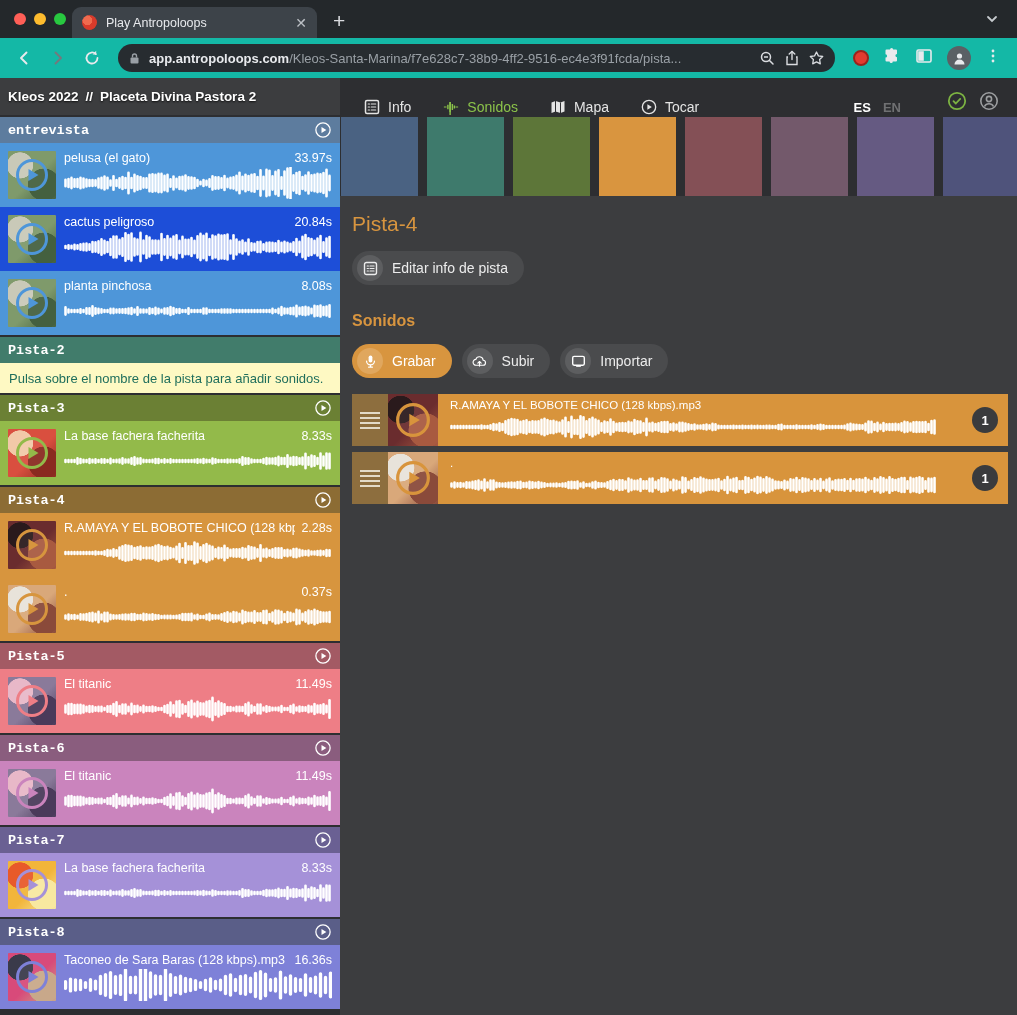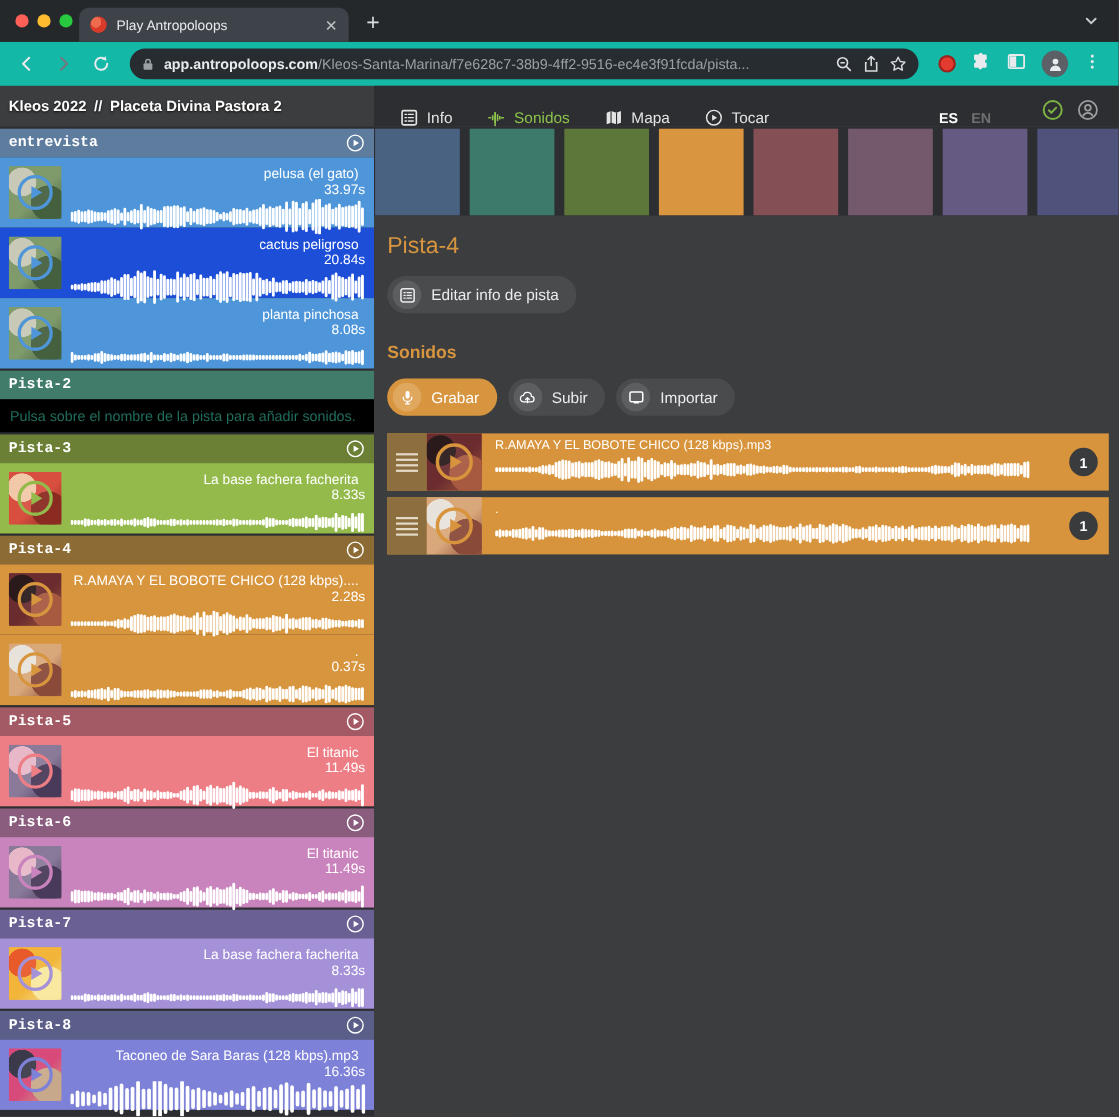--- a/index.html
+++ b/index.html
@@ -58,21 +58,21 @@
   .content { display:flex; height:900px; }
   .sidebar { width:340px; background:#2d2e31; overflow:hidden; }
   .track { margin-top:2px; }
   .track-header { height:26px; display:flex; align-items:center; justify-content:space-between;
     padding:0 8px; color:#fff; font-size:13.5px; font-weight:bold;font-family:Liberation Mono, monospace; }
   .track-hint { height:30px; display:flex; align-items:center; padding:0 9px; font-size:13px; }
   .sound-item { height:64px; display:flex; gap:8px; padding:8px; }
   .thumb { width:48px; height:48px; position:relative; flex:0 0 auto; border-radius:1px; }
   .thumb .ovl { position:absolute; inset:0; display:flex; align-items:center; justify-content:center; }
   .s-right { flex:1; min-width:0; display:flex; flex-direction:column; }
-  .s-top { display:flex; justify-content:space-between; align-items:flex-end;flex-direction:column; }
+  .s-top { display:flex; justify-content:space-between; align-items:flex-start; }
   .s-name { color:#fff; font-size:12.5px; white-space:nowrap; overflow:hidden; margin-right:6px; }
   .s-dur { color:#fff; font-size:12.5px; flex:0 0 auto; }
   .s-wave { flex:1; margin-top:2px; }
   .s-wave svg, .row-wave svg { display:block; width:100%; height:100%; }
 
   .main { flex:1; min-width:0; background:#3c3d3f; }
   .tileband { background:#2d2e31; padding:2px 0 0 1px; height:81px; display:flex; gap:9px; overflow:hidden; }
   .tile { flex:1 0 auto; width:77px; height:79px; }
   .main-pad { padding:0 0 0 12px; }
   .main-title { margin-top:16px; font-size:21px; color:#d8953f; }
@@ -354,21 +354,21 @@
                 <path d="M1.5 12.4L1.5 19.6M4.5 14.5L4.5 17.5M7.5 15.1L7.5 16.9M10.5 15.1L10.5 16.9M13.5 15.0L13.5 17.0M16.5 14.3L16.5 17.7M19.5 15.1L19.5 16.9M22.5 13.4L22.5 18.6M25.5 13.3L25.5 18.7M28.5 11.4L28.5 20.6M31.5 13.3L31.5 18.7M34.5 13.9L34.5 18.1M37.5 14.4L37.5 17.6M40.5 15.0L40.5 17.0M43.5 15.1L43.5 16.9M46.5 13.9L46.5 18.1M49.5 13.9L49.5 18.1M52.5 14.6L52.5 17.4M55.5 14.4L55.5 17.6M58.5 14.3L58.5 17.7M61.5 14.1L61.5 17.9M64.5 13.5L64.5 18.5M67.5 13.0L67.5 19.0M70.5 14.6L70.5 17.4M73.5 12.2L73.5 19.8M76.5 14.6L76.5 17.4M79.5 14.5L79.5 17.5M82.5 14.8L82.5 17.2M85.5 13.3L85.5 18.7M88.5 14.1L88.5 17.9M91.5 12.9L91.5 19.1M94.5 13.8L94.5 18.2M97.5 14.9L97.5 17.1M100.5 13.6L100.5 18.4M103.5 13.4L103.5 18.6M106.5 12.0L106.5 20.0M109.5 13.1L109.5 18.9M112.5 14.4L112.5 17.6M115.5 14.1L115.5 17.9M118.5 15.0L118.5 17.0M121.5 15.1L121.5 16.9M124.5 13.3L124.5 18.7M127.5 15.1L127.5 16.9M130.5 15.1L130.5 16.9M133.5 15.1L133.5 16.9M136.5 15.1L136.5 16.9M139.5 13.6L139.5 18.4M142.5 13.6L142.5 18.4M145.5 15.1L145.5 16.9M148.5 15.1L148.5 16.9M151.5 15.1L151.5 16.9M154.5 15.1L154.5 16.9M157.5 14.5L157.5 17.5M160.5 14.6L160.5 17.4M163.5 14.5L163.5 17.5M166.5 14.6L166.5 17.4M169.5 15.0L169.5 17.0M172.5 15.0L172.5 17.0M175.5 15.1L175.5 16.9M178.5 15.1L178.5 16.9M181.5 15.1L181.5 16.9M184.5 15.1L184.5 16.9M187.5 15.1L187.5 16.9M190.5 15.1L190.5 16.9M193.5 15.1L193.5 16.9M196.5 15.0L196.5 17.0M199.5 15.1L199.5 16.9M202.5 15.1L202.5 16.9M205.5 15.1L205.5 16.9M208.5 13.9L208.5 18.1M211.5 15.0L211.5 17.0M214.5 13.9L214.5 18.1M217.5 12.0L217.5 20.0M220.5 13.6L220.5 18.4M223.5 13.8L223.5 18.2M226.5 13.1L226.5 18.9M229.5 12.7L229.5 19.3M232.5 10.7L232.5 21.3M235.5 12.9L235.5 19.1M238.5 12.3L238.5 19.7M241.5 11.9L241.5 20.1M244.5 12.5L244.5 19.5M247.5 13.8L247.5 18.2M250.5 10.8L250.5 21.2M253.5 11.3L253.5 20.7M256.5 10.5L256.5 21.5M259.5 12.0L259.5 20.0M262.5 11.6L262.5 20.4M265.5 10.3L265.5 21.7" stroke="#ffffff" stroke-width="2.6" stroke-linecap="round" fill="none"></path>
               </svg>
             </div>
           </div>
         </div>
       </div>
       <div class="track">
         <div class="track-header" style="background: rgb(65, 124, 107);">
           <span>Pista-2</span>
         </div>
-        <div class="track-hint" style="background: #000000; color: rgb(31, 110, 92);">Pulsa sobre el nombre de la pista para añadir sonidos.</div>
+        <div class="track-hint" style="background: #fef9c3; color: rgb(31, 110, 92);">Pulsa sobre el nombre de la pista para añadir sonidos.</div>
       </div>
       <div class="track">
         <div class="track-header" style="background: rgb(107, 128, 52);">
           <span>Pista-3</span>
           <span style="display: inline-flex;">
             <span style="display: inline-flex;">
               <svg width="18" height="18" viewBox="0 0 24 24">
                 <circle cx="12" cy="12" r="9.5" fill="none" stroke="#ffffff" stroke-width="1.7"></circle>
                 <path d="M10 8l6.5 4L10 16z" fill="#ffffff"></path>
               </svg>

